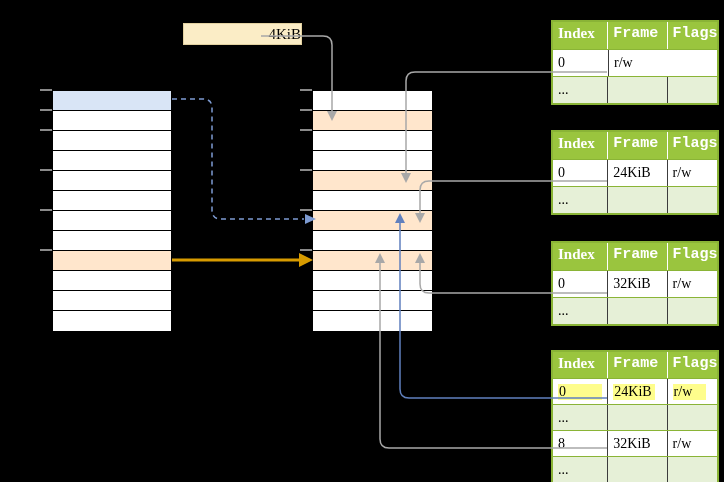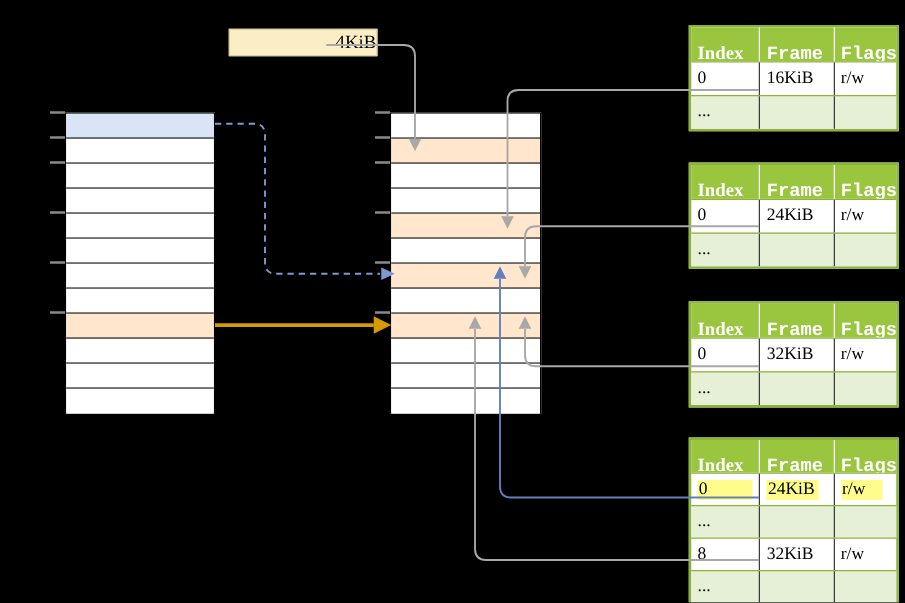--- a/index.html
+++ b/index.html
@@ -23,21 +23,21 @@
   
   .ptable{position:absolute;left:551px;width:168px;background:#fff;
           border:2px solid #8AB436;box-sizing:border-box;}
   #pt1{top:20px;} #pt2{top:130px;} #pt3{top:241px;} #pt4{top:350px;}
   .prow{display:flex;height:27px;box-sizing:border-box;border-top:1.5px solid #8AB436;}
   #pt4 .prow{height:26px;}
   .prow.head{border-top:none;background:#9AC53E;}
   .pcell{box-sizing:border-box;width:55px;padding:3px 0 0 5px;font-size:14px;color:#000;
          line-height:19px;overflow:hidden;white-space:nowrap;}
   .pcell.c1{width:60px;} .pcell.c2{width:51px;}
-  .prow.head .pcell{color:#fff;font-weight:bold;font-size:15px;padding-top:12px;}
+  .prow.head .pcell{color:#fff;font-weight:bold;font-size:15px;padding-top:2px;}
   .prow.head .pcell + .pcell{border-left:1.5px solid #fff;font-family:Liberation Mono, monospace;}
   .prow:not(.head) .pcell + .pcell{border-left:1px solid #3c3c3c;}
   .prow.dots{background:#E6F0D7;}
   .hl{background:#FEFD8C;padding:0 3px 1px 1px;}
   .hl.wide{padding-right:36px;} .hl.med{padding-right:14px;}
 
   
   #wires{position:absolute;left:0;top:0;width:724px;height:482px;pointer-events:none;}
 </style>
 </head>
@@ -78,21 +78,20 @@
     </div>
 
   <div id="pt1" class="ptable">
     <div class="prow head">
       <div class="pcell c0">Index</div>
       <div class="pcell c1">Frame</div>
       <div class="pcell c2">Flags</div>
     </div>
     <div class="prow">
       <div class="pcell c0">0</div>
-      <div class="pcell c1">16KiB</div>
       <div class="pcell c2">r/w</div>
     </div>
     <div class="prow dots">
       <div class="pcell c0">...</div>
       <div class="pcell c1"></div>
       <div class="pcell c2"></div>
     </div>
   </div>
 
   <div id="pt2" class="ptable">

